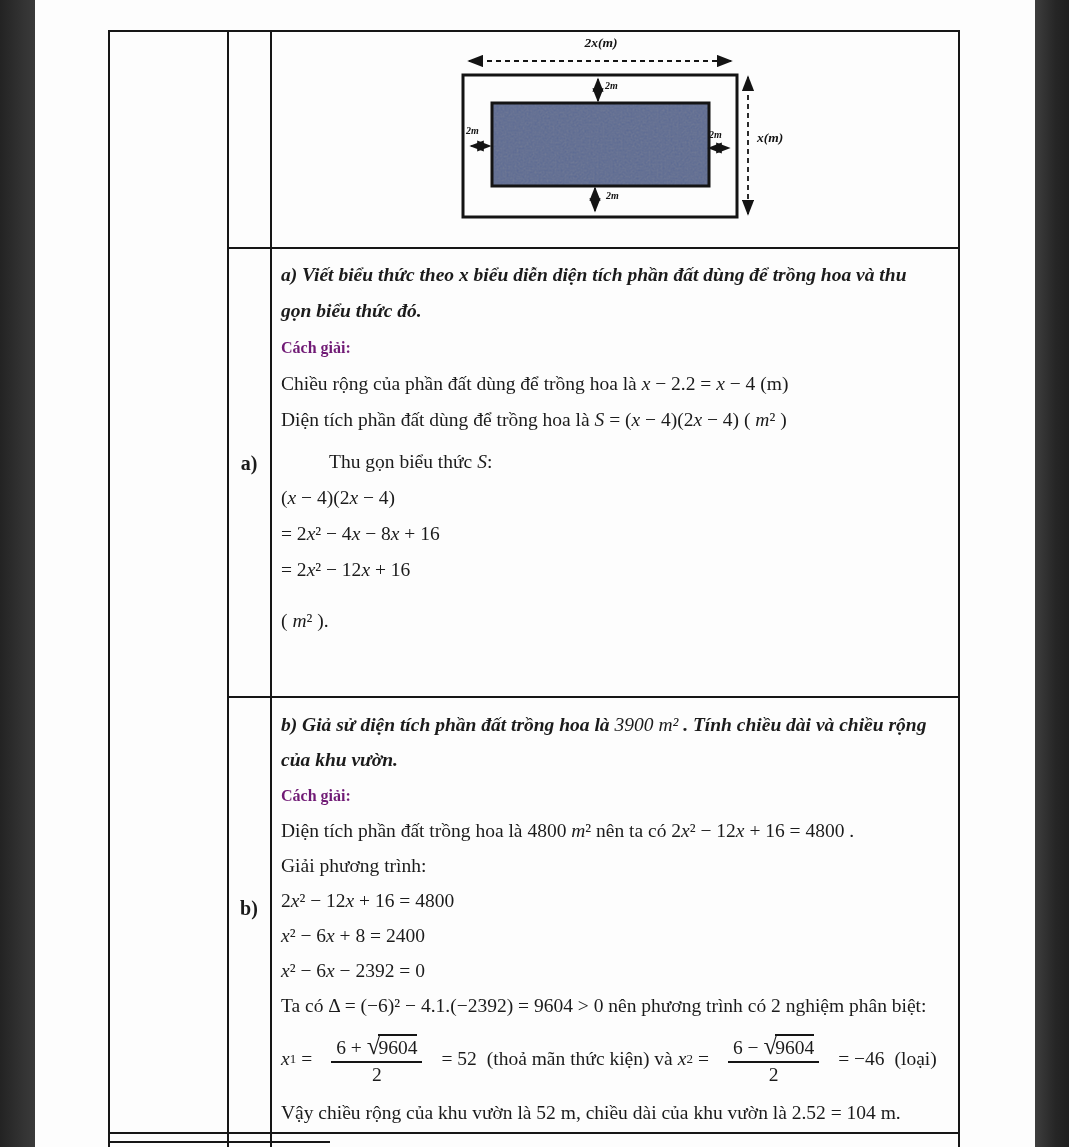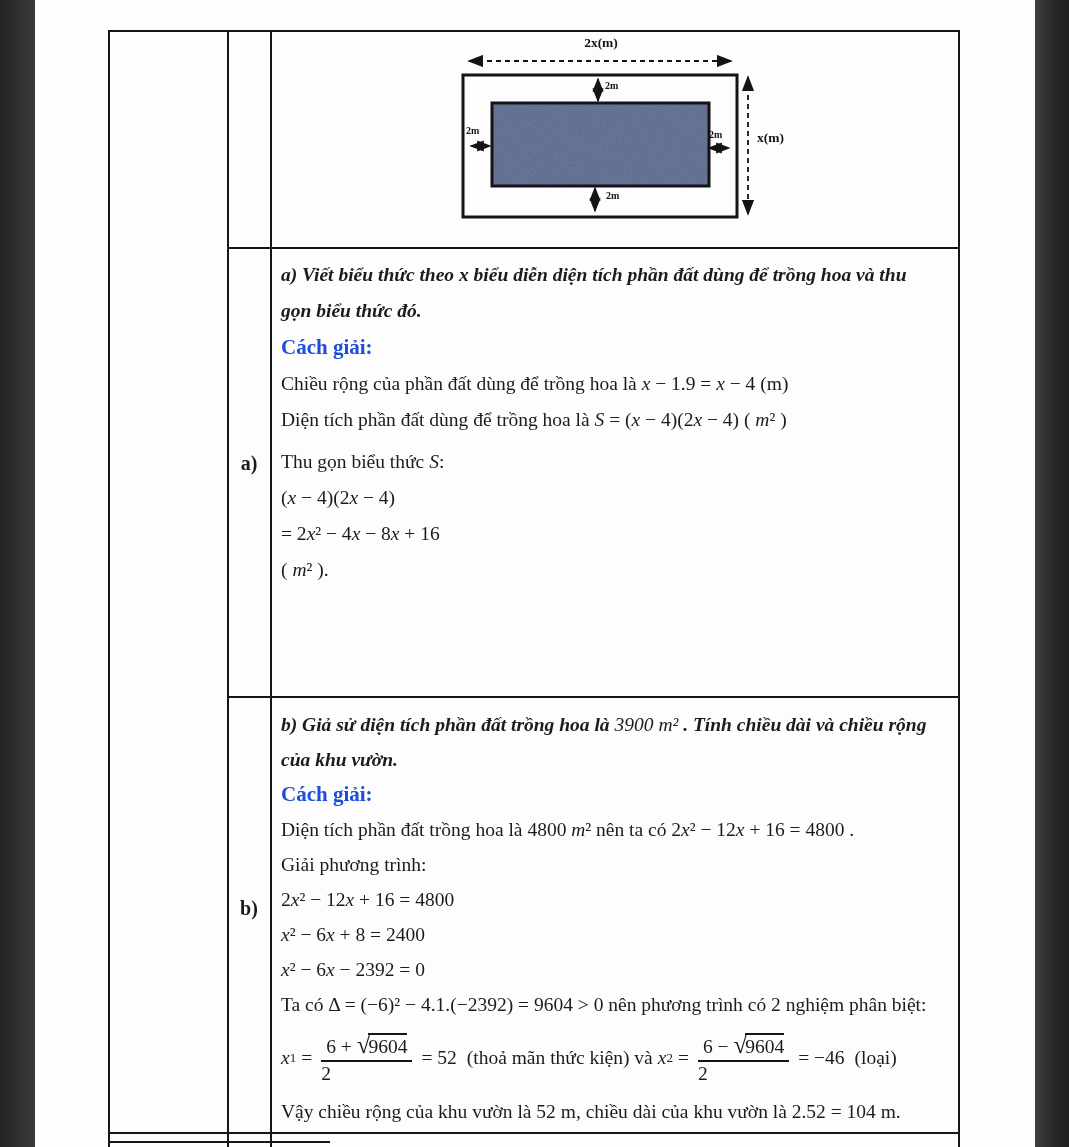--- a/index.html
+++ b/index.html
@@ -22,48 +22,48 @@
   #h-next{left:108px;top:1141px;width:222px;}
 
   .cell-label{position:absolute;left:227px;width:44px;text-align:center;
               font-weight:bold;font-size:20px;}
   #label-a{top:452px;}
   #label-b{top:897px;}
 
   
   #figure-cell{position:absolute;left:271px;top:30px;width:687px;height:217px;}
   #figure-cell svg{position:absolute;left:0;top:0;}
-  .fig-label{position:absolute;font-weight:bold;font-size:13.5px;color:#141414;}
+  .fig-label{position:absolute;font-weight:bold;font-style:italic;font-size:13.5px;color:#141414;}
   .fig-m{font-size:10px;}
   #lab-2x{left:298px;top:5px;width:64px;text-align:center;}
   #lab-2m-top{left:334px;top:50px;}
   #lab-2m-left{left:195px;top:95px;}
   #lab-2m-right{left:438px;top:99px;}
   #lab-2m-bottom{left:335px;top:160px;}
   #lab-xm{left:486px;top:100px;text-align:right;}
 
   
   .row-cell{position:absolute;left:271px;width:687px;box-sizing:border-box;
             padding:9px 10px 0 10px;overflow:hidden;}
   #row-a{top:248px;height:448px;}
   #row-b{top:698px;height:434px;}
   .line{line-height:36px;min-height:36px;font-size:19.5px;white-space:nowrap;}
   #row-b .line{line-height:35px;min-height:35px;}
   .s-t{font-style:normal;}
   .s-i{font-style:italic;}
   .s-bi{font-weight:bold;font-style:italic;}
-  .s-r{font-weight:bold;color:#1d4ed8;font-size:21px;}
-  .mt6{margin-top:6px;}
-  .mt4{margin-top:0;}
+  .s-r{font-weight:bold;color:#701a75;font-size:16px;}
+  .mt6{margin-top:6px;margin-left:48px;}
+  .mt4{margin-top:15px;}
 
   
   .frac-line{display:flex;align-items:center;height:72px;font-size:19.5px;white-space:nowrap;}
   .frac-line sub{font-size:13px;line-height:0;vertical-align:-5px;}
   .frac-line .sp{margin:0 5px;}
-  .frac{display:inline-block;text-align:left;vertical-align:middle;margin:0 4px;}
+  .frac{display:inline-block;text-align:center;vertical-align:middle;margin:0 14px;}
   .frac .num{display:block;border-bottom:2px solid #151515;padding:0 5px 2px 5px;}
   .frac .den{display:block;padding-top:1px;}
   .radsign{font-size:25px;line-height:1;margin-right:-2px;}
   .radicand{border-top:2px solid #151515;padding-top:1px;}
   .vname{font-style:italic;}
 </style>
 </head>
 <body>
 
 <div id="page">
@@ -116,25 +116,26 @@
     <span class="fig-label fig-m" id="lab-2m-left">2m</span>
     <span class="fig-label fig-m" id="lab-2m-right">2m</span>
     <span class="fig-label fig-m" id="lab-2m-bottom">2m</span>
     <span class="fig-label" id="lab-xm">x(m)</span>
   </div>
 
   <div class="row-cell" id="row-a">
       <div class="line"><span class="s-bi">a) Viết biểu thức theo x biểu diễn diện tích phần đất dùng để trồng hoa và thu</span></div>
       <div class="line"><span class="s-bi">gọn biểu thức đó.</span></div>
       <div class="line"><span class="s-r">Cách giải:</span></div>
-      <div class="line"><span class="s-t">Chiều rộng của phần đất dùng để trồng hoa là </span><span class="s-i">x</span><span class="s-t"> − 1.9 = </span><span class="s-i">x</span><span class="s-t"> − 4  (m)</span></div>
+      <div class="line"><span class="s-t">Chiều rộng của phần đất dùng để trồng hoa là </span><span class="s-i">x</span><span class="s-t"> − 2.2 = </span><span class="s-i">x</span><span class="s-t"> − 4  (m)</span></div>
       <div class="line"><span class="s-t">Diện tích phần đất dùng để trồng hoa là </span><span class="s-i">S</span><span class="s-t"> = (</span><span class="s-i">x</span><span class="s-t"> − 4)(2</span><span class="s-i">x</span><span class="s-t"> − 4)  ( </span><span class="s-i">m</span><span class="s-t">² )</span></div>
       <div class="line mt6"><span class="s-t">Thu gọn biểu thức </span><span class="s-i">S</span><span class="s-t">:</span></div>
       <div class="line"><span class="s-t">(</span><span class="s-i">x</span><span class="s-t"> − 4)(2</span><span class="s-i">x</span><span class="s-t"> − 4)</span></div>
       <div class="line"><span class="s-t">= 2</span><span class="s-i">x</span><span class="s-t">² − 4</span><span class="s-i">x</span><span class="s-t"> − 8</span><span class="s-i">x</span><span class="s-t"> + 16</span></div>
+      <div class="line"><span class="s-t">= 2</span><span class="s-i">x</span><span class="s-t">² − 12</span><span class="s-i">x</span><span class="s-t"> + 16</span></div>
       <div class="line mt4"><span class="s-t">( </span><span class="s-i">m</span><span class="s-t">² ).</span></div>
     </div>
 
   <div class="row-cell" id="row-b">
     <div>
         <div class="line"><span class="s-bi">b) Giả sử diện tích phần đất trồng hoa là </span><span class="s-i">3900 m²</span><span class="s-bi"> . Tính chiều dài và chiều rộng</span></div>
         <div class="line"><span class="s-bi">của khu vườn.</span></div>
         <div class="line"><span class="s-r">Cách giải:</span></div>
         <div class="line"><span class="s-t">Diện tích phần đất trồng hoa là 4800 </span><span class="s-i">m</span><span class="s-t">²  nên ta có  2</span><span class="s-i">x</span><span class="s-t">² − 12</span><span class="s-i">x</span><span class="s-t"> + 16 = 4800 .</span></div>
         <div class="line"><span class="s-t">Giải phương trình:</span></div>

